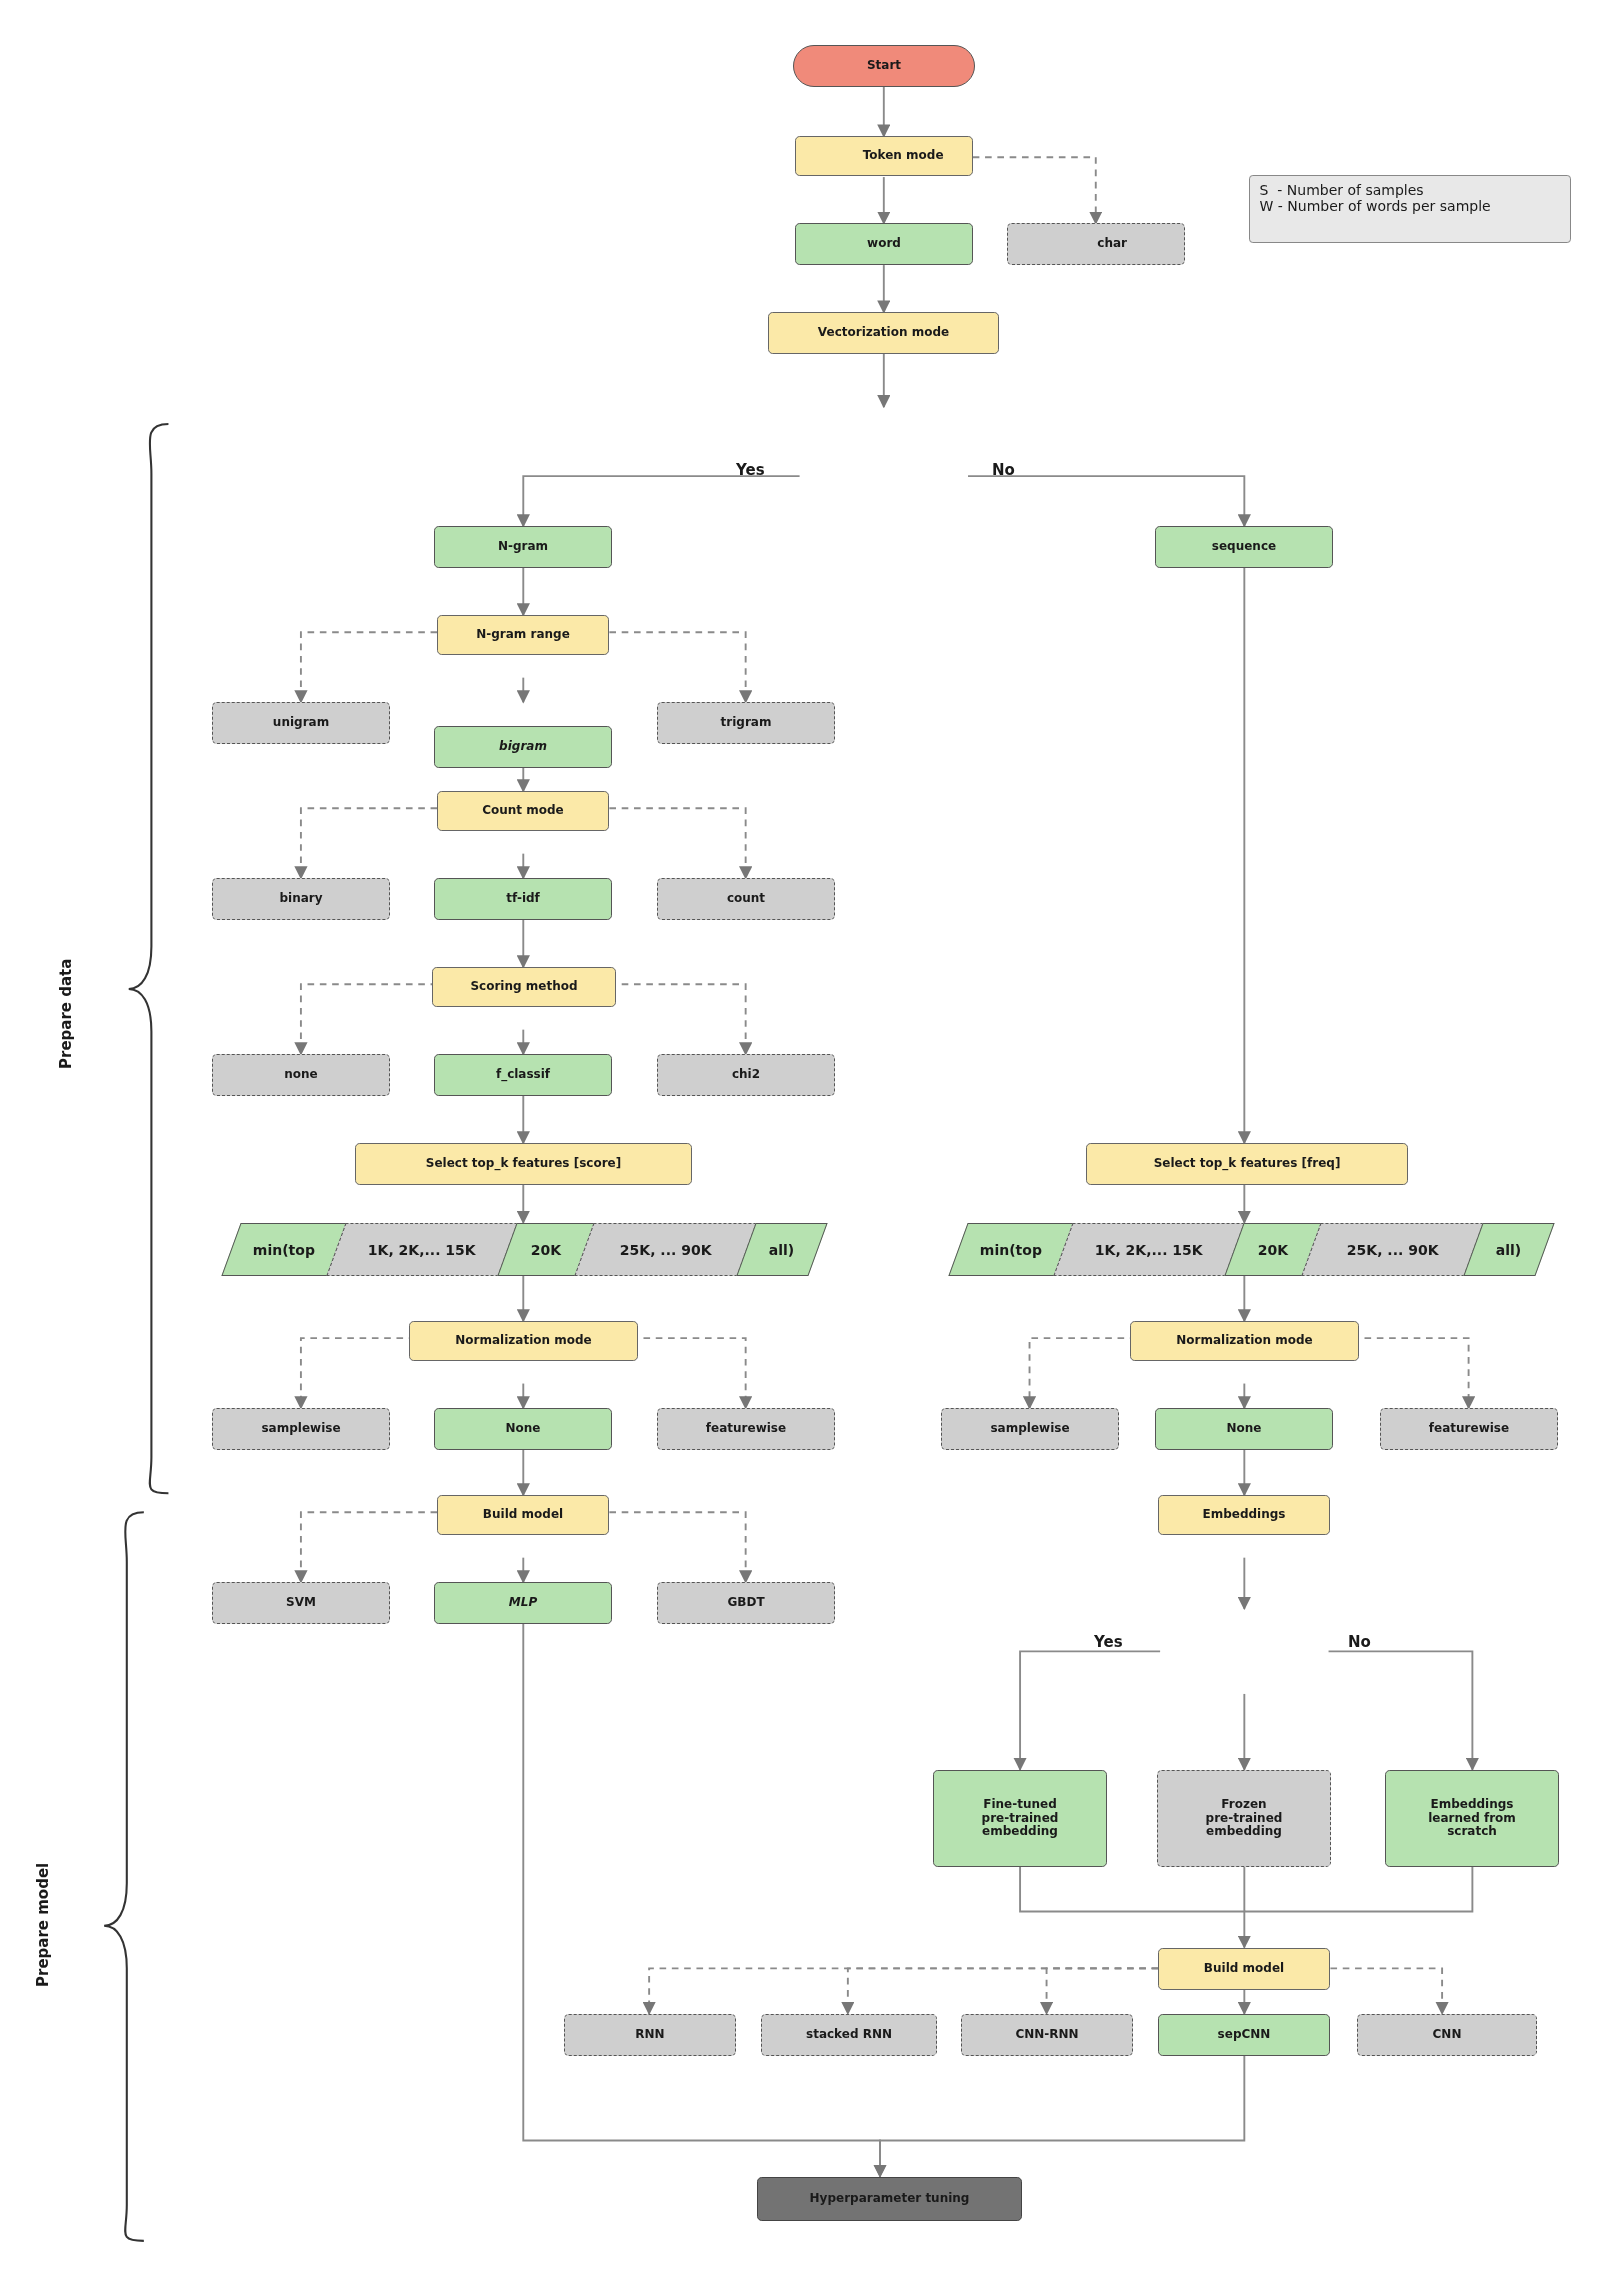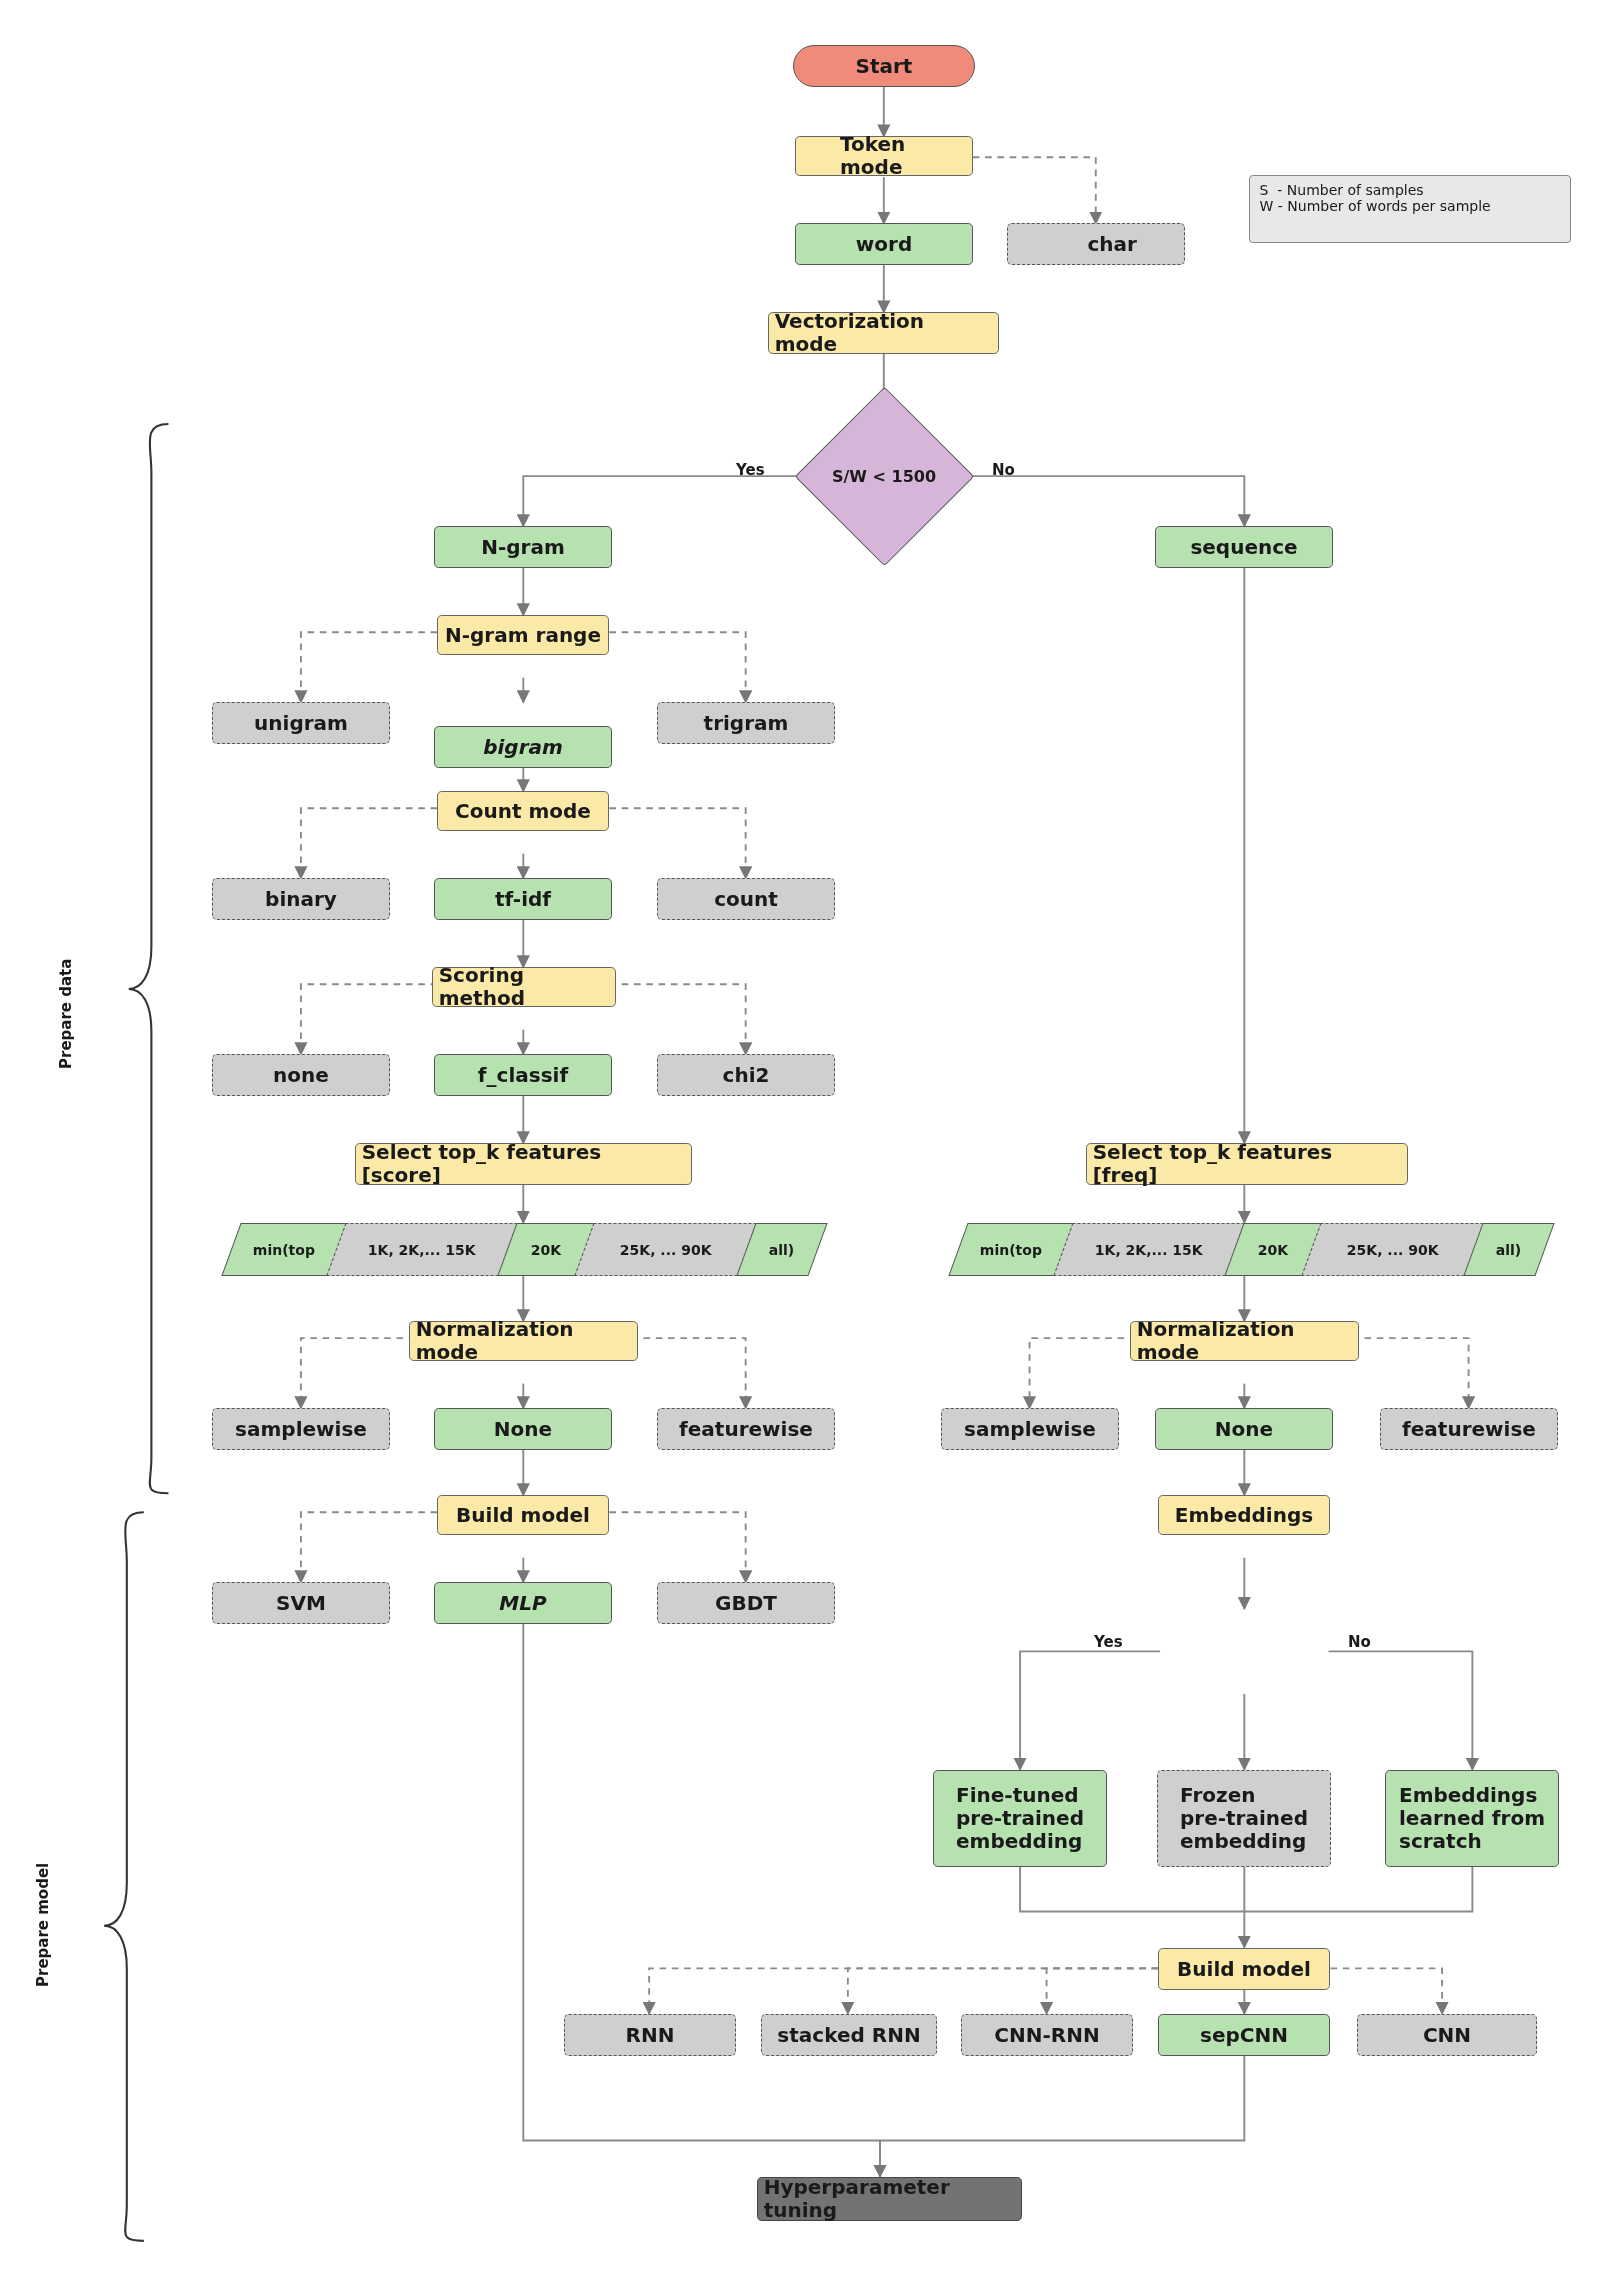--- a/index.html
+++ b/index.html
@@ -10,22 +10,22 @@
     position:relative;
     overflow:hidden;
   }
   #canvas{position:absolute;inset:0;}
   svg.wires{position:absolute;left:0;top:0;width:1620px;height:2276px;pointer-events:none;}
 
   .node{
     position:absolute;
     box-sizing:border-box;
     display:flex;align-items:center;justify-content:center;
-    text-align:left;
-    font-size:20px;
+    text-align:center;
+    font-size:12px;
     font-weight:bold;
     color:#1a1a1a;
     border-radius:4.7px;
     line-height:1.15;
     padding:1.9px 5.7px;
   }
   .n-start{
     background:#f08a7a;border:1.4px solid #555;border-radius:21px;
   }
   .n-yellow{background:#fbe9a8;border:1.4px solid #666;}
@@ -183,24 +183,20 @@
   <div class="node n-start" style="left:793px;top:45px;width:182px;height:42px;">Start</div>
 
   <div class="node n-yellow" style="left:795px;top:136px;width:178px;height:40px;padding-left:44px;">Token mode</div>
 
   <div class="node n-green" style="left:795px;top:223px;width:178px;height:42px;">word</div>
 
   <div class="node n-grey" style="left:1007px;top:223px;width:178px;height:42px;padding-left:38px;">char</div>
 
   <div class="node n-yellow" style="left:768px;top:312px;width:231px;height:42px;">Vectorization mode</div>
 
-  <div class="diamond" style="left:800px;top:407px;width:168px;height:138px;">
-    <div class="dshape" style="left:21px;top:5.7px;width:127px;height:127px;"></div>
-    <div class="dlabel">S/W &lt; 1500</div>
-  </div>
   <div class="edgelabel" style="left:736px;top:461px;">Yes</div>
   <div class="edgelabel" style="left:992px;top:461px;">No</div>
 
   <div class="node n-green" style="left:434px;top:526px;width:178px;height:42px;">N-gram</div>
 
   <div class="node n-yellow" style="left:437px;top:615px;width:172px;height:40px;">N-gram range</div>
   <div class="node n-grey" style="left:212px;top:702px;width:178px;height:42px;">unigram</div>
   <div class="node n-green" style="left:434px;top:726px;width:178px;height:42px;font-style:italic;">bigram</div>
   <div class="node n-grey" style="left:657px;top:702px;width:178px;height:42px;">trigram</div>
 

